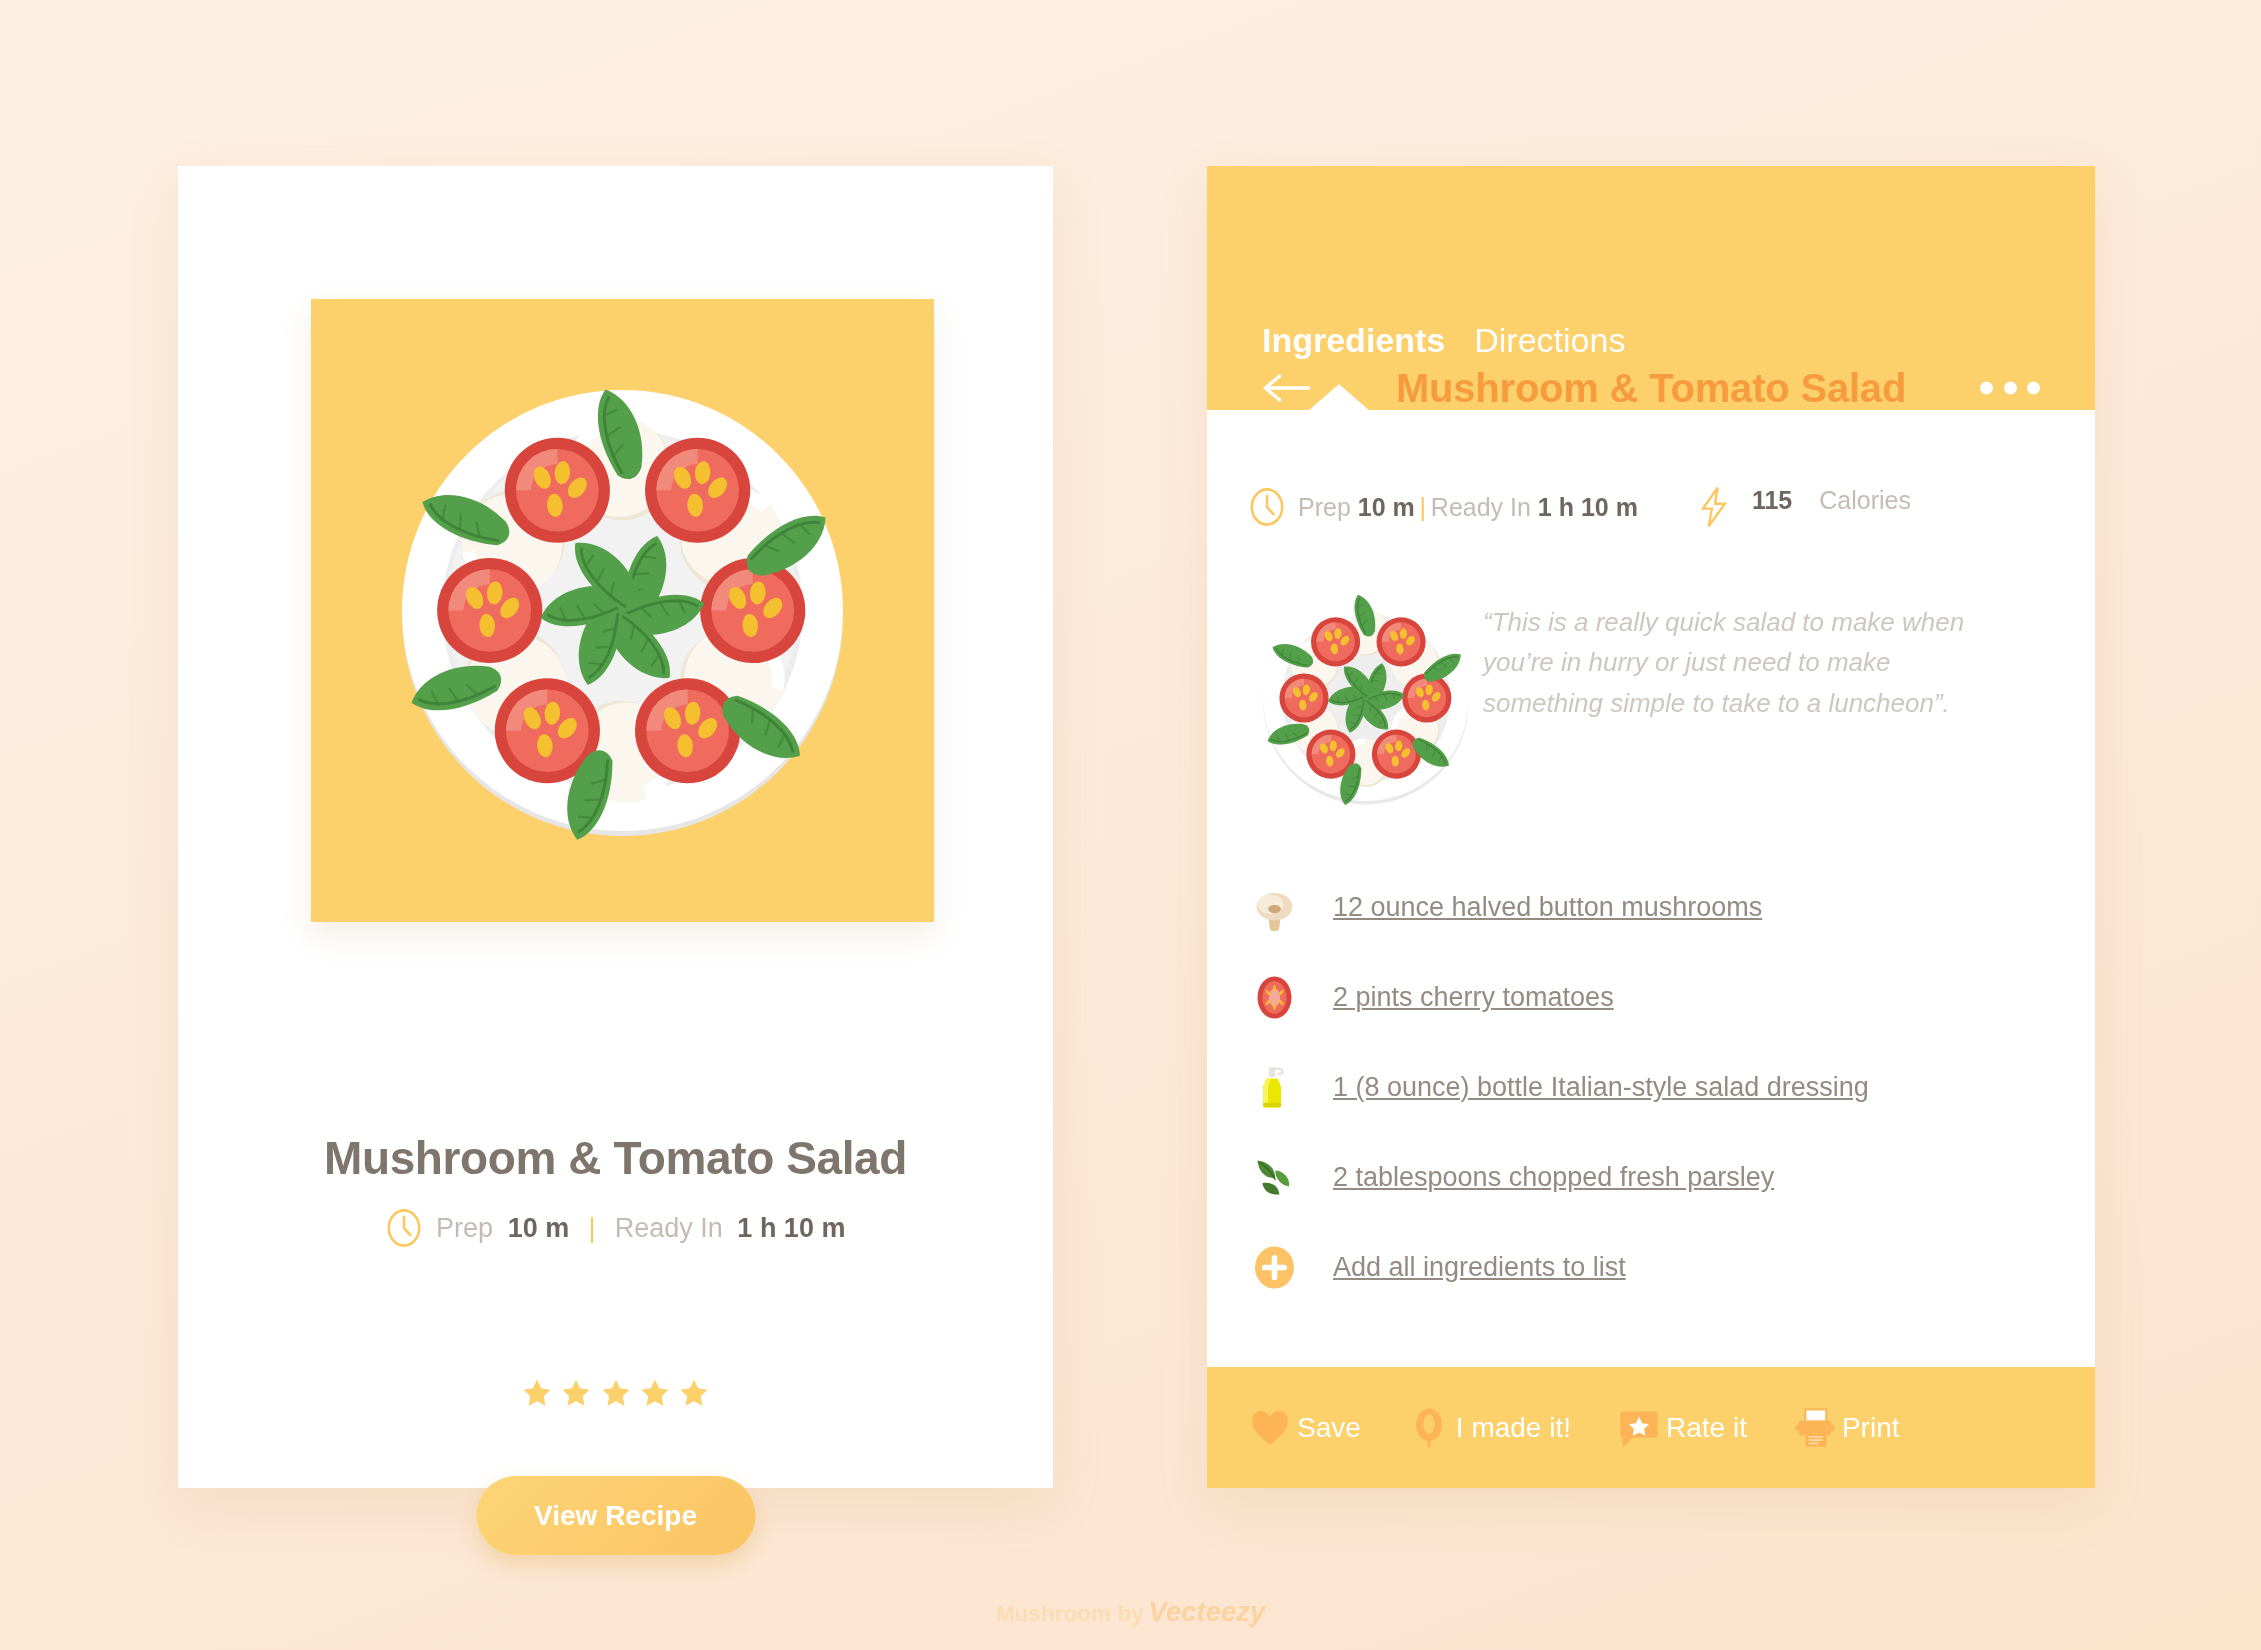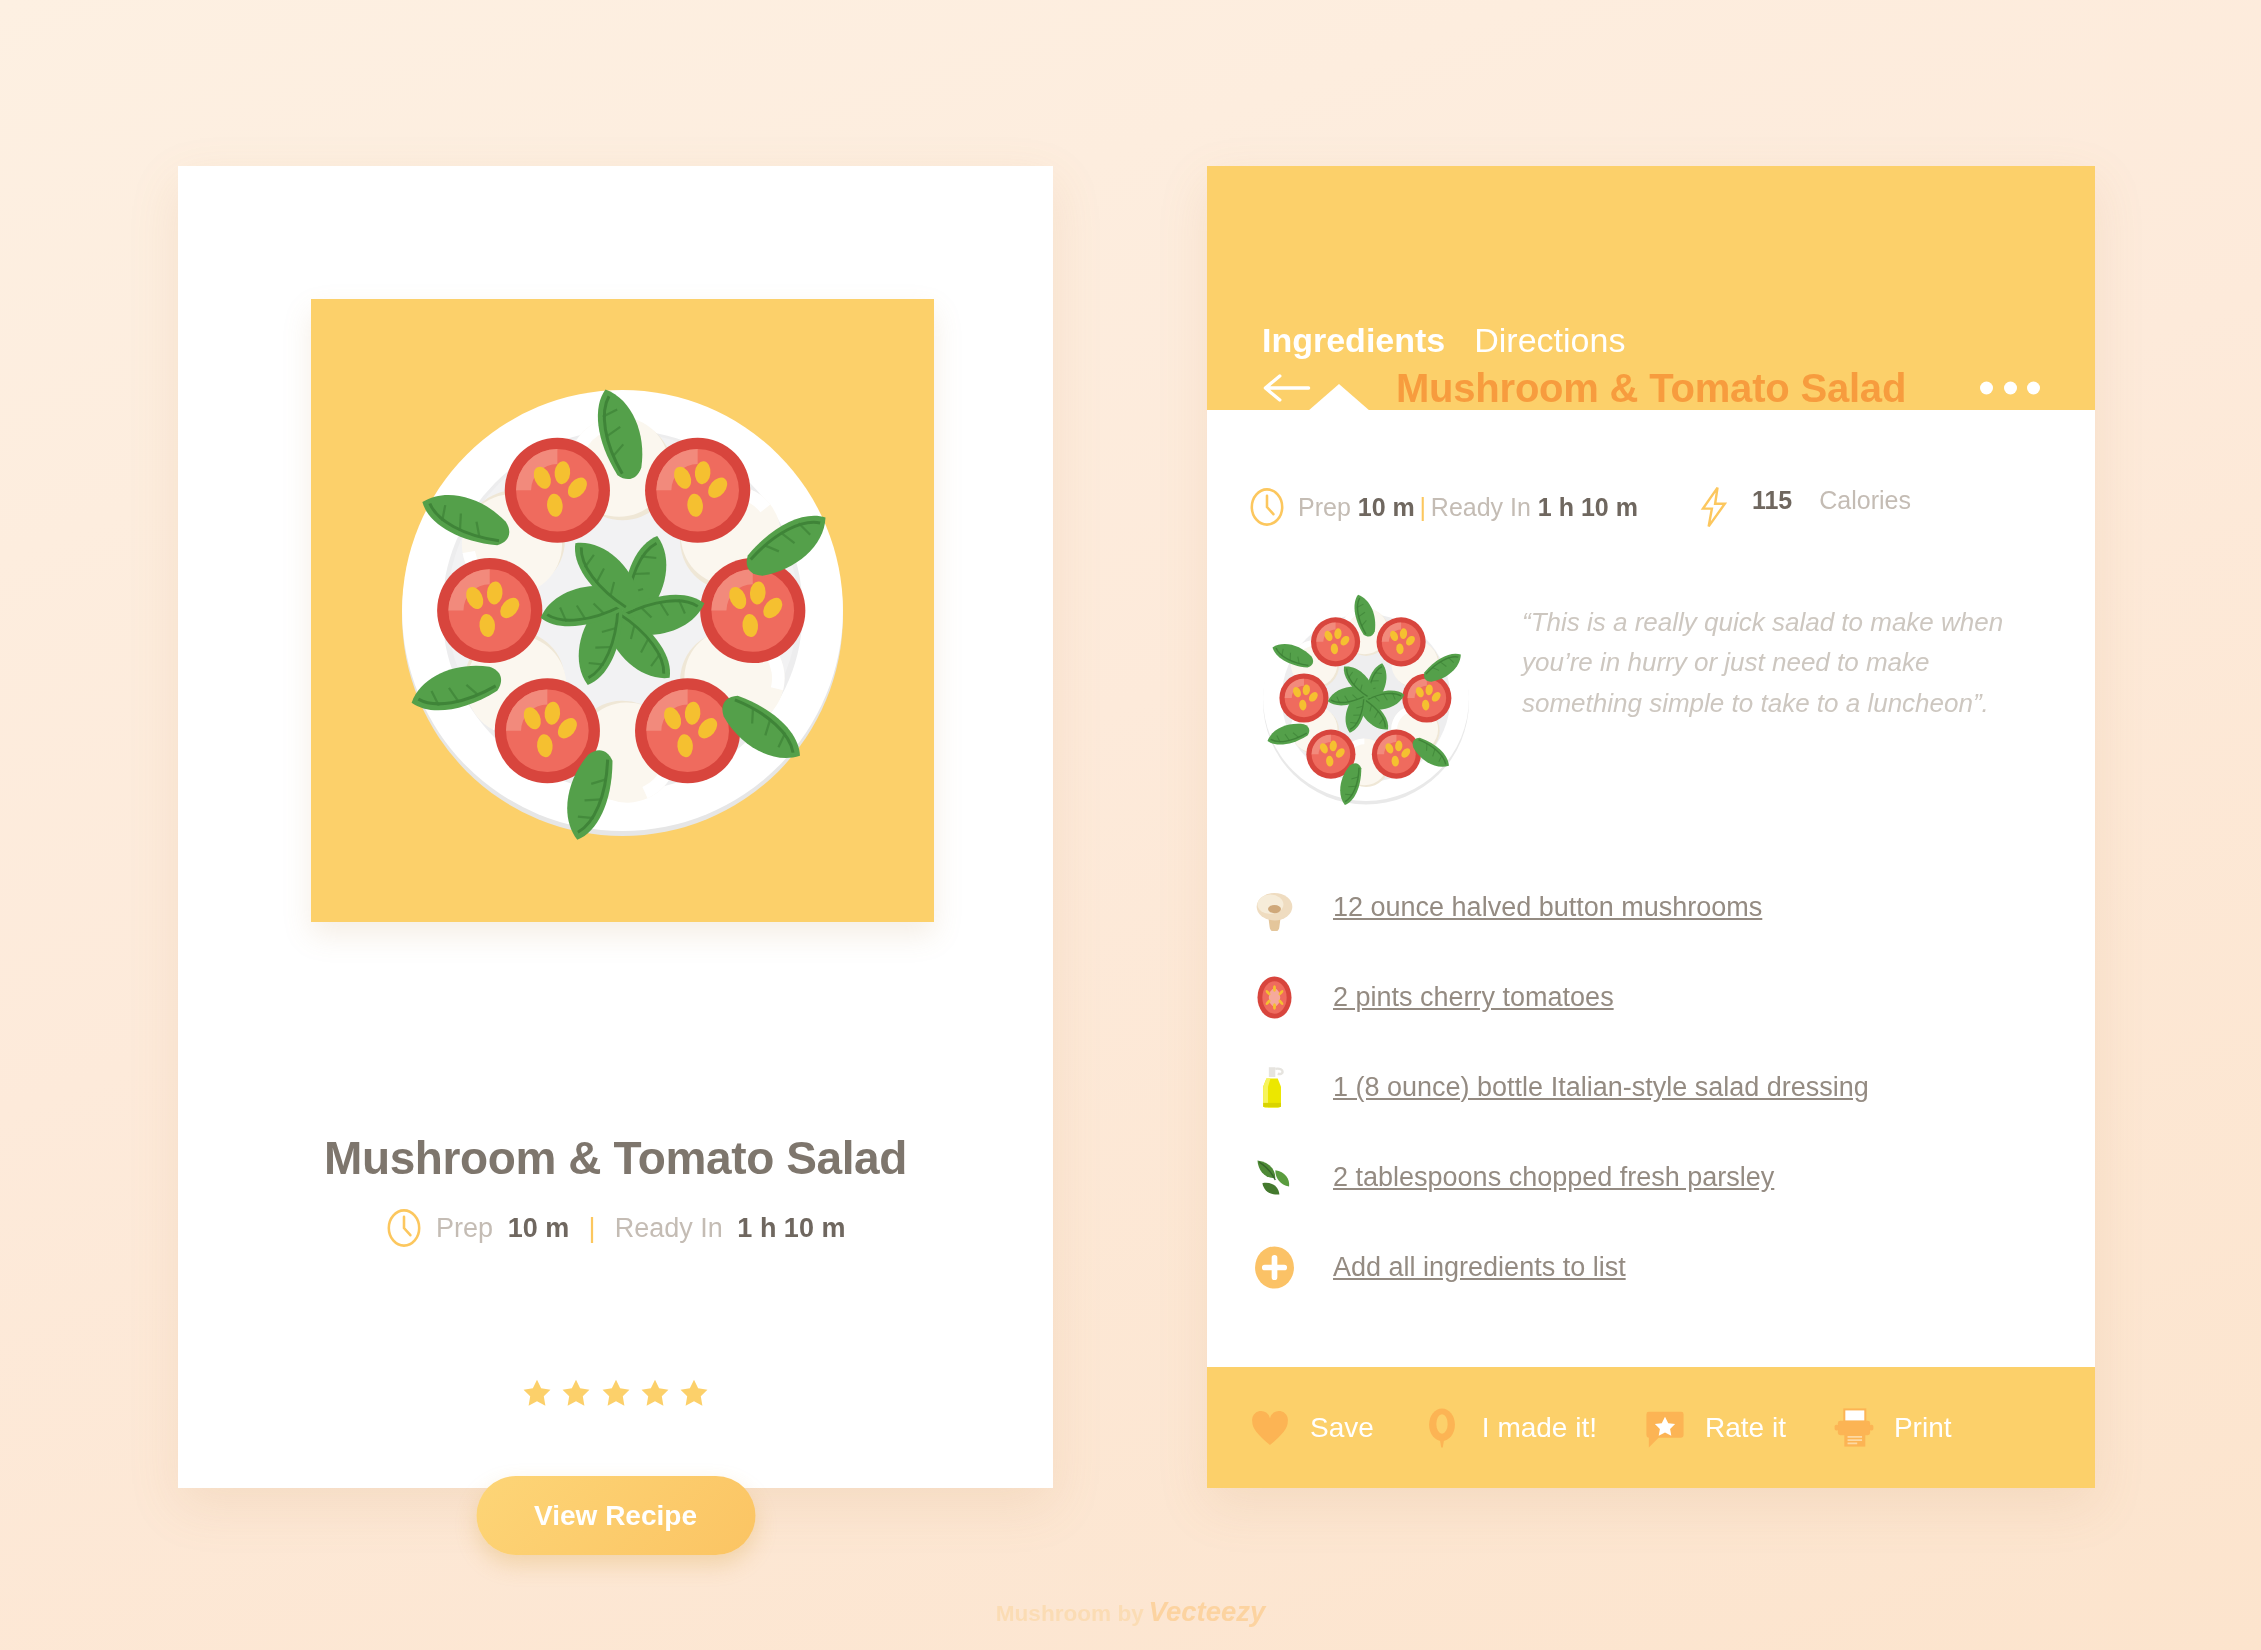--- a/index.html
+++ b/index.html
@@ -128,21 +128,21 @@
     position: absolute; left: 42px; top: 76px;
     display: flex; align-items: center;
     font-size: 25px;
   }
   .info-bar .clock-ico { margin-right: 13px; }
   .cal-group { display: flex; align-items: flex-start; margin-left: 60px; gap: 10px; }
   .bolt-ico { width: 31px; height: 42px; margin-right: 13px; flex: none; }
 
   .quote-block {
     position: absolute; left: 42px; top: 171px;
-    display: flex; gap: 39px; width: 808px;
+    display: flex; width: 808px;
   }
   .thumb { width: 234px; height: 234px; flex: none; position: relative; }
   .quote-text {
     font-size: 26px; line-height: 1.55;
     color: #cdc7c0; font-style: italic;
     padding-top: 21px;
     max-width: 525px;
   }
 
   .ing-list {
@@ -156,21 +156,21 @@
   .ing-ico { width: 50px; height: 50px; flex: none; margin-right: 34px; display: flex; align-items: center; justify-content: center; }
   .ing-label { font-size: 27px; color: #948b82; text-decoration: underline; }
 
   .rp-footer {
     position: absolute; left: 0; bottom: 0;
     width: 100%; height: 121px;
     background: #fcd06a;
     display: flex; align-items: center;
     padding-left: 42px; gap: 47px;
   }
-  .fbtn { display: flex; align-items: center; gap: 19px; cursor: pointer; }
+  .fbtn { display: flex; align-items: center; gap: 6px; cursor: pointer; }
   .fbtn .fico { width: 42px; height: 42px; flex: none; }
   .fbtn span { font-size: 28px; color: #ffffff; }
 
   
   .credit {
     position: absolute; left: 0; bottom: 22.6px; width: 100%;
     text-align: center;
     font-size: 22.6px; font-weight: 700; color: #fbdcb4;
   }
   .credit b { font-size: 27.5px; font-style: italic; color: #fcd3a0; margin-left: 4.8px; }

